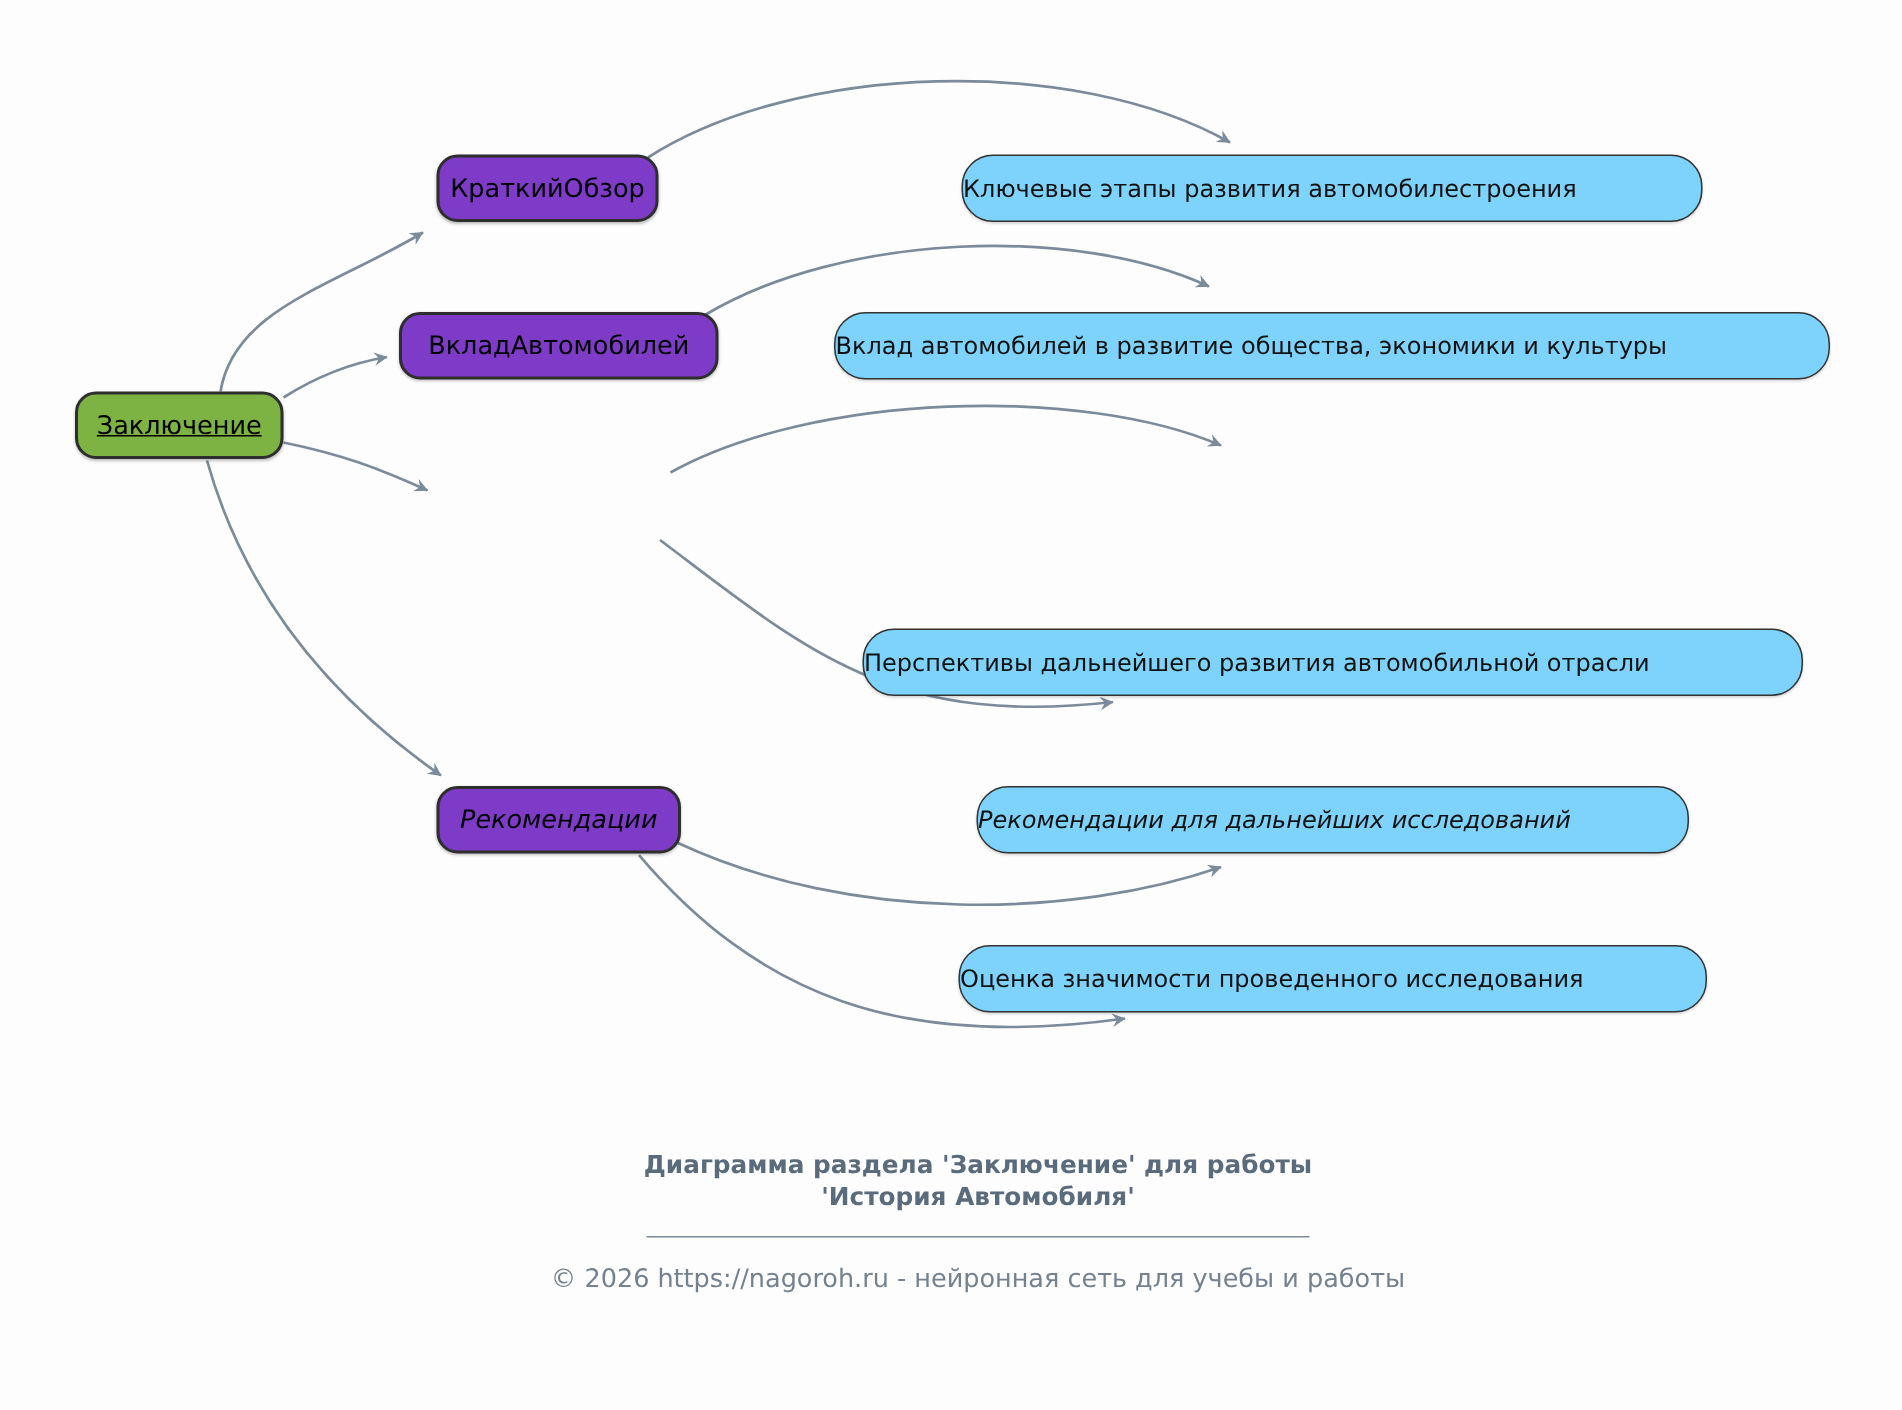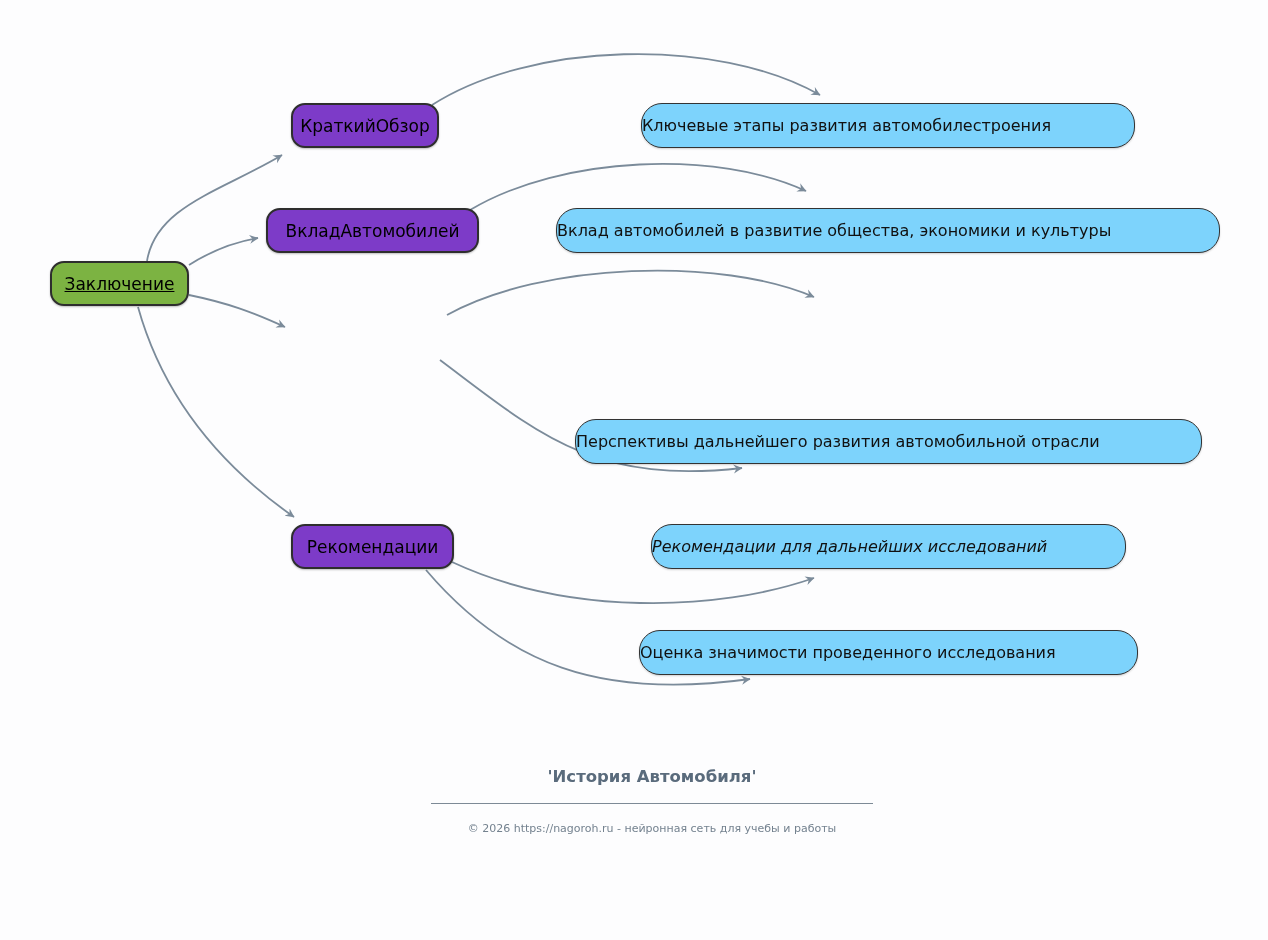--- a/index.html
+++ b/index.html
@@ -37,21 +37,21 @@
     color:#111;
     white-space:nowrap;
     box-shadow:0 1px 2px rgba(0,0,0,0.18);
   }
 
   
   .pos-root   {left:50px;  top:261px; width:139px; height:45px;}
   .pos-b1     {left:291px; top:103px; width:148px; height:45px;}
   .pos-b2     {left:266px; top:208px; width:213px; height:45px;}
   .pos-b3     {left:291px; top:314px; width:163px; height:45px;}
-  .pos-b4     {left:291px; top:524px; width:163px; height:45px;}
+  .pos-b4     {left:291px; top:524px; width:163px; height:45px;font-style:italic;}
   .pos-d1     {left:641px; top:103px; width:494px; height:45px;}
   .pos-d2     {left:556px; top:208px; width:664px; height:45px;}
   .pos-d3     {left:601px; top:314px; width:574px; height:45px;}
   .pos-d4     {left:575px; top:419px; width:627px; height:45px;}
   .pos-d5     {left:651px; top:524px; width:475px; height:45px;font-style:italic;}
   .pos-d6     {left:639px; top:630px; width:499px; height:45px;}
 
   .footer{
     position:absolute;
     left:252px; top:766px; width:800px;
@@ -65,21 +65,21 @@
     color:#5a6b7c;
   }
   .footer-divider{
     margin:16px auto 0 auto;
     width:442px;
     border-top:1.4px solid #7d8a96;
     height:0;
   }
   .footer-copyright{
     margin-top:18px;
-    font-size:11px;
+    font-size:17px;
     color:#74828f;
   }
 </style>
 </head>
 <body>
 
 <div class="canvas">
 
   <svg class="edges" viewBox="0 0 1268 940">
     <defs>
@@ -126,19 +126,20 @@
   </div>
   <div class="detail-box pos-d5">
     <span>Рекомендации для дальнейших исследований</span>
   </div>
   <div class="detail-box pos-d6">
     <span>Оценка значимости проведенного исследования</span>
   </div>
 
   <div class="footer">
     <div class="footer-title">
+      <div>Диаграмма раздела 'Заключение' для работы</div>
       <div>'История Автомобиля'</div>
     </div>
     <div class="footer-divider"></div>
     <div class="footer-copyright">© 2026 https://nagoroh.ru - нейронная сеть для учебы и работы</div>
   </div>
 
 </div>
 
 </body></html>

